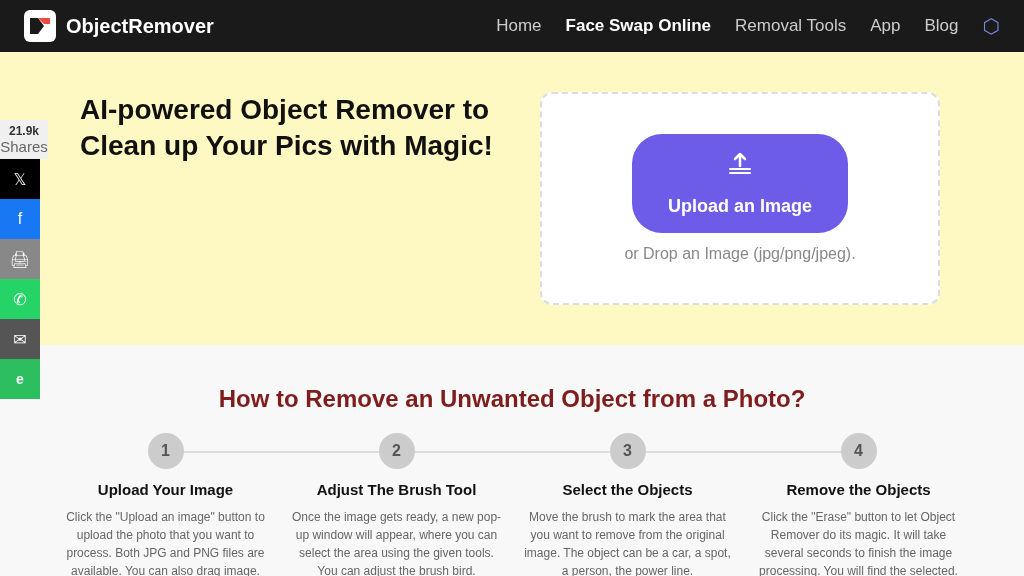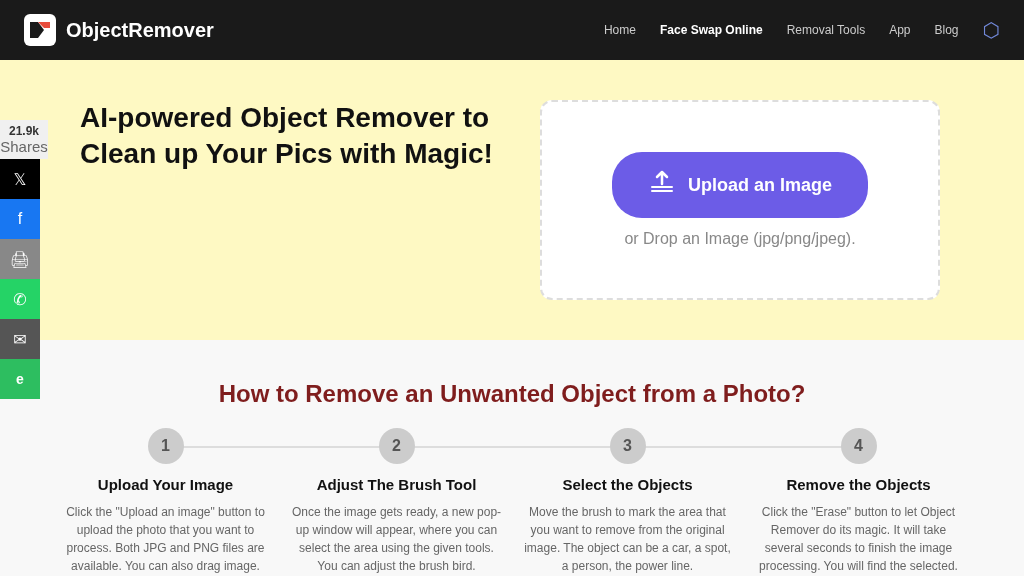--- a/index.html
+++ b/index.html
@@ -5,21 +5,21 @@
     * { box-sizing: border-box; margin: 0; padding: 0; }
     body { font-family: Arial, sans-serif; background: #fff; overflow-x: hidden; }
 
     
     .header {
       background: #1a1a1a;
       display: flex;
       align-items: center;
       justify-content: space-between;
       padding: 0 24px;
-      height: 60px;
+      height: 52px;
     }
     .header-logo {
       display: flex;
       align-items: center;
       gap: 10px;
     }
     .logo-icon {
       width: 32px;
       height: 32px;
     }
@@ -28,21 +28,21 @@
       font-size: 20px;
       font-weight: bold;
     }
     .header-nav {
       display: flex;
       align-items: center;
       gap: 24px;
     }
     .nav-item {
       color: #ccc;
-      font-size: 12px;
+      font-size: 17px;
       cursor: pointer;
       text-decoration: none;
     }
     .discord-icon {
       color: #7289da;
       font-size: 20px;
       cursor: pointer;
     }
 
     
@@ -124,20 +124,21 @@
       border: none;
       border-radius: 30px;
       padding: 16px 36px;
       font-size: 18px;
       font-weight: bold;
       cursor: pointer;
       display: flex;
       align-items: center;
       gap: 12px;
       margin-bottom: 12px;
+      flex-direction: column;
     }
     .upload-icon {
       font-size: 22px;
     }
     .upload-hint {
       font-size: 16px;
       color: #888;
     }
 
     

